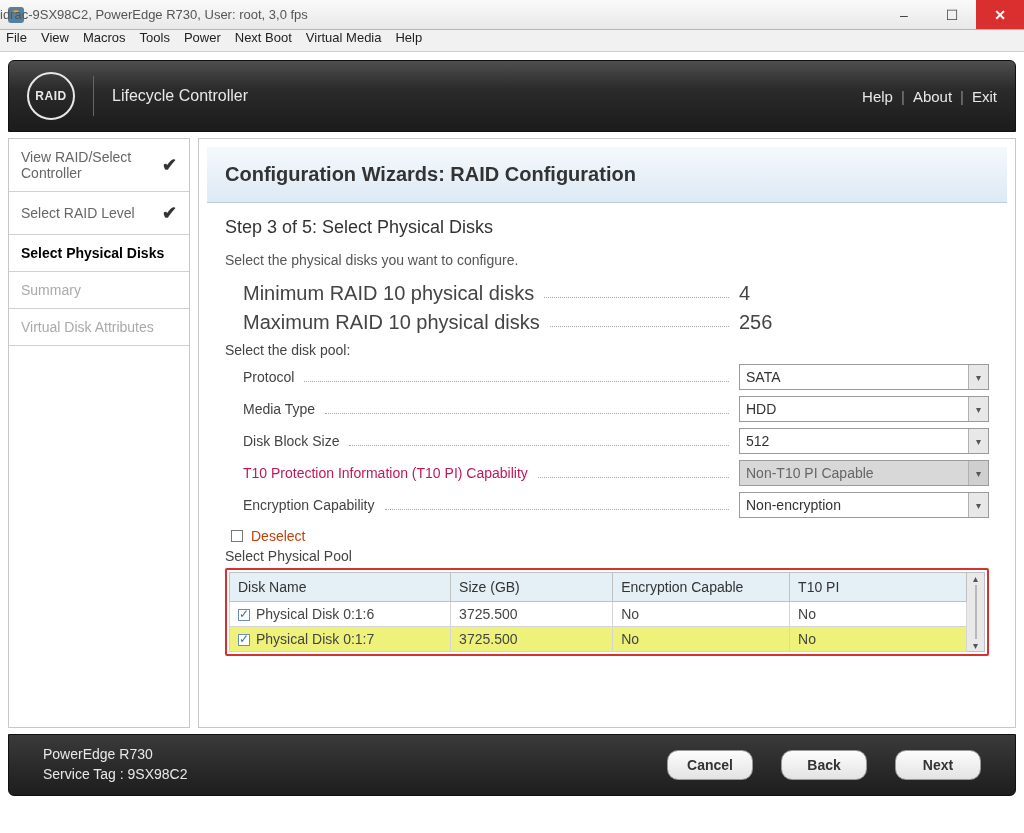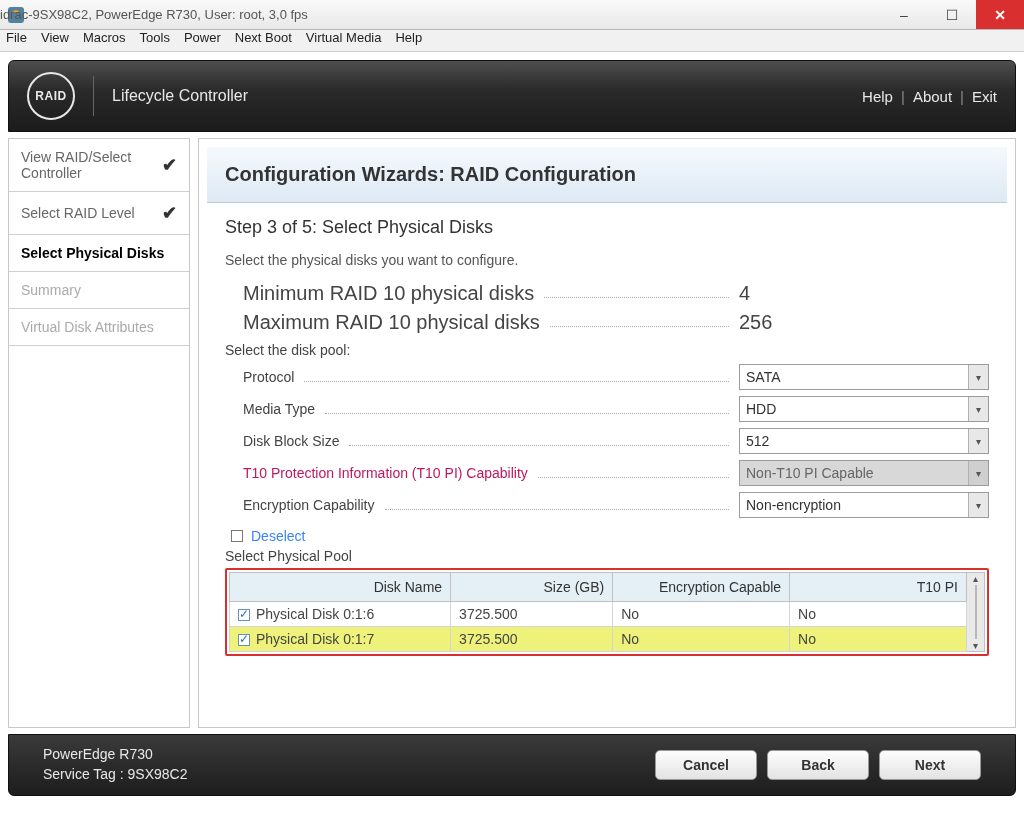--- a/index.html
+++ b/index.html
@@ -227,21 +227,21 @@
     color:#555;
   }
   .sel-row .select.disabled .arrow{
     background:#cfcfcf;
   }
   .deselect-row{
     margin: 10px 0 4px 6px;
     display:flex;
     align-items:center;
     gap:8px;
-    color:#3b82f6;
+    color:#c2410c;
     text-align:center;
   }
   .small-chk{
     width:12px;height:12px;border:1px solid #777;background:#fff;display:inline-block;
   }
   .pool-label{
     margin: 2px 0 4px 0;
     color:#444;
   }
   
@@ -255,21 +255,21 @@
   }
   .phys-table{
     flex:1;
     border: 1px solid #c0c0c0;
     border-collapse: collapse;
     width:100%;
     font-size:14px;
   }
   .phys-table th{
     background:#e4eff6;
-    text-align:right;
+    text-align:left;
     font-weight:normal;
     color:#333;
     padding: 6px 8px;
     border:1px solid #c0c0c0;
   }
   .phys-table td{
     padding:4px 8px;
     border:1px solid #d5d5d5;
     color:#444;
   }
@@ -319,29 +319,30 @@
   .footer-info{
     font-size:14px;
     line-height:1.4;
   }
   .footer-buttons{
     margin-left:auto;
     display:flex;
     gap:10px;
   }
   .footer-buttons button{
-    width:102px;
+    width:86px;
     height:30px;
     background: linear-gradient(#fdfdfd,#e3e3e3);
     border:1px solid #999;
-    border-radius:5px;
+    border-radius:11px;
     font-size:14px;
     font-weight:bold;
     color:#333;
     cursor:pointer;
+    margin-left:18px;
   }
 </style>
 </head>
 <body>
 
 <div class="win-titlebar">
   <div class="java-icon"></div>
   <div class="win-title">idrac-9SX98C2, PowerEdge R730, User: root, 3,0 fps</div>
   <div class="win-buttons">
     <div class="win-btn">–</div>

